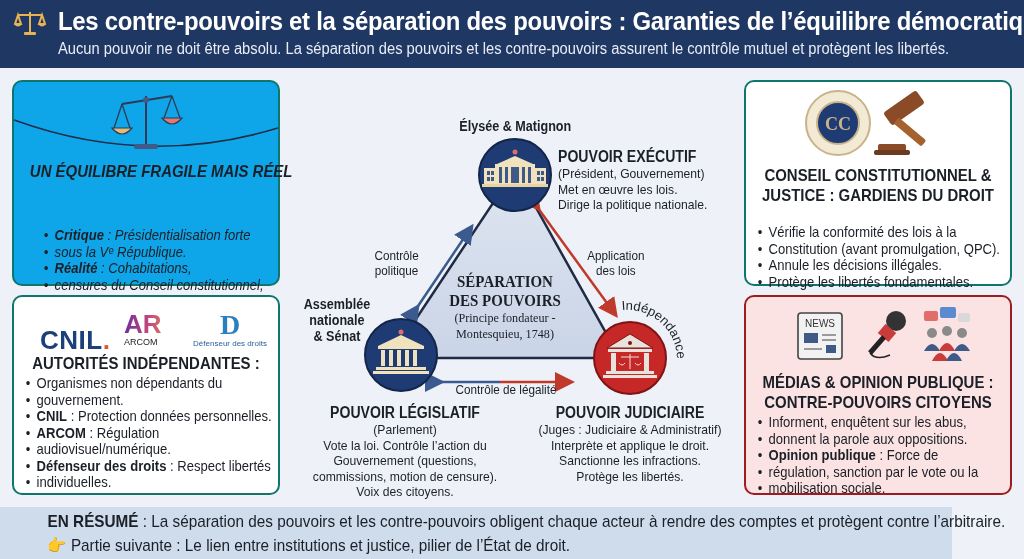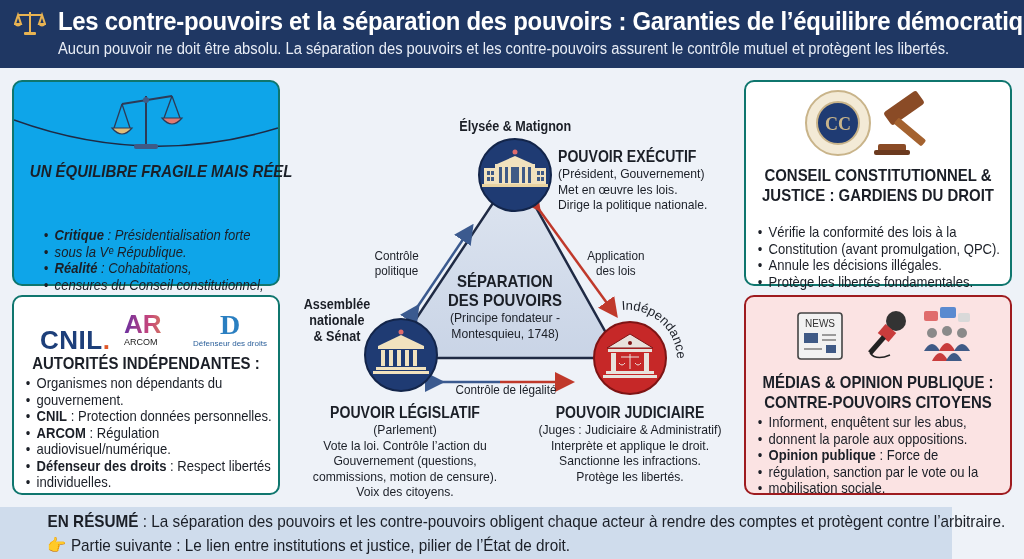--- a/index.html
+++ b/index.html
@@ -328,21 +328,21 @@
   <div class="dlabel arrow-label" style="left:82px; top:178px;">
     <div>Contrôle</div>
     <div>politique</div>
   </div>
 
   <div class="dlabel arrow-label" style="left:294px; top:178px;">
     <div>Application</div>
     <div>des lois</div>
   </div>
 
-  <div class="dlabel" style="left:140px; top:202px; width:150px; text-align:center;">
+  <div class="dlabel" style="left:140px; top:202px; width:150px; text-align:center;font-family:Liberation Serif, serif;">
     <div class="power-title centered" style="font-size:17px; line-height:19px;">SÉPARATION</div>
     <div class="power-title centered" style="font-size:17px; line-height:19px;">DES POUVOIRS</div>
     <div class="power-desc centered">(Principe fondateur -</div>
     <div class="power-desc centered">Montesquieu, 1748)</div>
   </div>
 
   <div class="dlabel node-caption" style="left:10px; top:226px; line-height:16px; text-align:center;">
     <div>Assemblée</div>
     <div>nationale</div>
     <div>&amp; Sénat</div>

